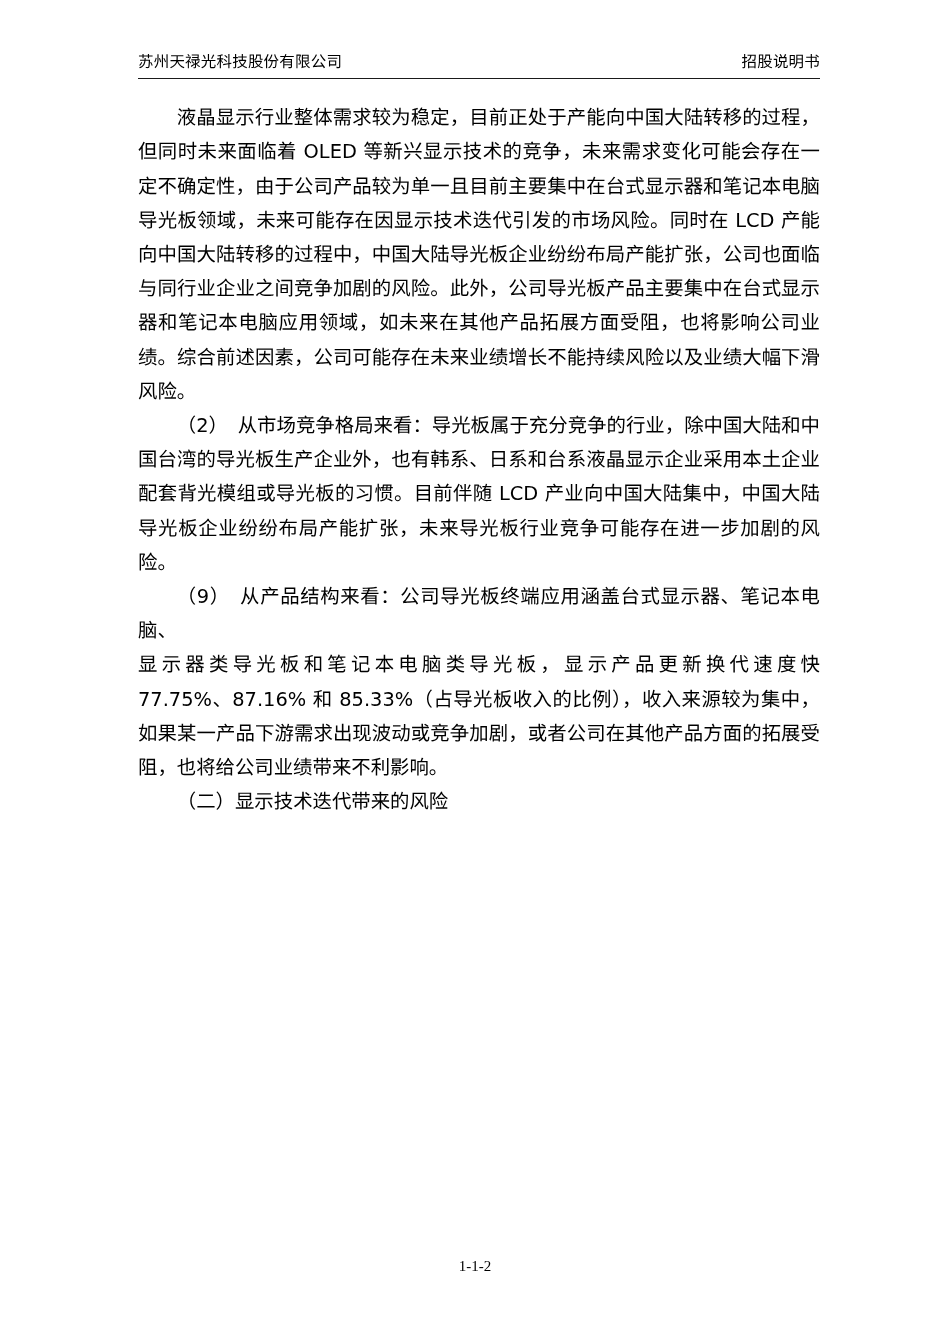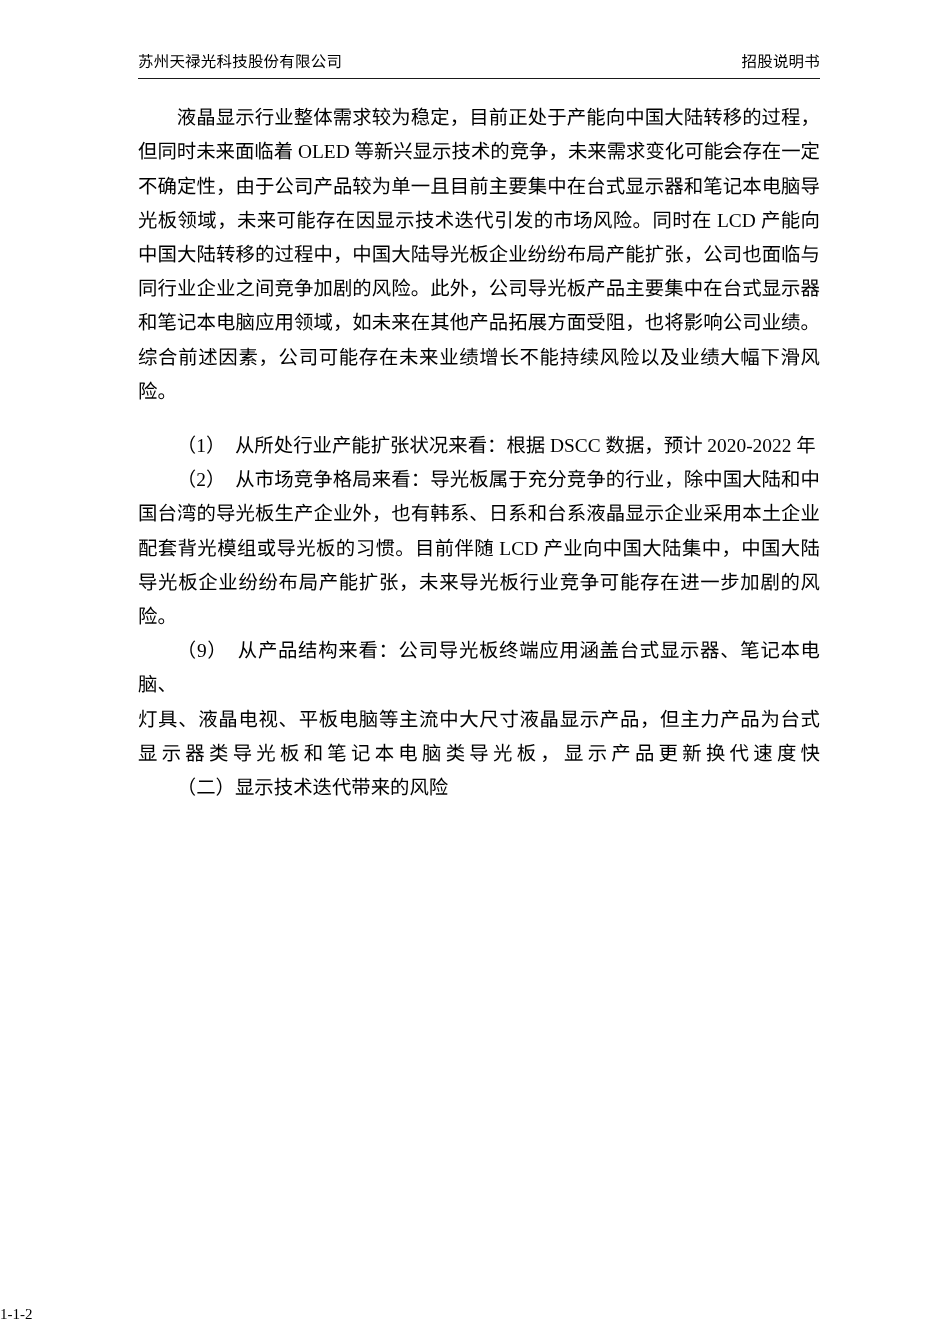--- a/index.html
+++ b/index.html
@@ -58,66 +58,65 @@
     text-align: justify;
     text-justify: inter-ideograph;
     font-family: "DejaVu Sans", "Liberation Sans", sans-serif;
     letter-spacing: 0;
   }
   p.para {
     margin: 0;
     text-align: justify;
     text-justify: inter-ideograph;
   }
-  p.indent2 { text-indent: 2em; font-family: Liberation Serif, serif; }
+  p.indent2 { text-indent: 2em; }
   p.gap-before { margin-top: 20px; }
   
   .stretch {
     text-align: justify;
     text-align-last: justify;
   }
   .nowrapline { white-space: nowrap; }
 
   
   .footer {
     position: absolute;
     left: 0;
     right: 0;
     top: 1258px;
+    text-align: center;
     font-size: 15px;
     font-family: "Liberation Serif", "DejaVu Serif", serif;
     color: #000000;
-    margin-top: 48px;
   }
 </style>
 </head>
 <body>
 
 <div class="page">
 
   <div class="content">
 
     <div class="header">
       <span class="header-left">苏州天禄光科技股份有限公司</span>
       <span class="header-right">招股说明书</span>
     </div>
     <hr class="header-rule">
 
     <div class="body-text">
 
       <p class="para indent2">液晶显示行业整体需求较为稳定，目前正处于产能向中国大陆转移的过程，但同时未来面临着 OLED 等新兴显示技术的竞争，未来需求变化可能会存在一定不确定性，由于公司产品较为单一且目前主要集中在台式显示器和笔记本电脑导光板领域，未来可能存在因显示技术迭代引发的市场风险。同时在 LCD 产能向中国大陆转移的过程中，中国大陆导光板企业纷纷布局产能扩张，公司也面临与同行业企业之间竞争加剧的风险。此外，公司导光板产品主要集中在台式显示器和笔记本电脑应用领域，如未来在其他产品拓展方面受阻，也将影响公司业绩。综合前述因素，公司可能存在未来业绩增长不能持续风险以及业绩大幅下滑风险。</p>
 
-      <p class="para indent2 gap-before">（1）　从所处行业产能扩张状况来看：根据 DSCC 数据，预计 2020-2022 年</p>
 
       <p class="para indent2">（2）　从市场竞争格局来看：导光板属于充分竞争的行业，除中国大陆和中国台湾的导光板生产企业外，也有韩系、日系和台系液晶显示企业采用本土企业配套背光模组或导光板的习惯。目前伴随 LCD 产业向中国大陆集中，中国大陆导光板企业纷纷布局产能扩张，未来导光板行业竞争可能存在进一步加剧的风险。</p>
 
 
       <p class="para indent2">（9）　从产品结构来看：公司导光板终端应用涵盖台式显示器、笔记本电脑、</p>
-      <p class="para stretch nowrapline">灯具、液晶电视、平板电脑等主流中大尺寸液晶显示产品，但主力产品为台式</p>
       <p class="para stretch nowrapline">显示器类导光板和笔记本电脑类导光板，显示产品更新换代速度快</p>
+      <p class="para">77.75%、87.16% 和 85.33%（占导光板收入的比例），收入来源较为集中，如果某一产品下游需求出现波动或竞争加剧，或者公司在其他产品方面的拓展受阻，也将给公司业绩带来不利影响。</p>
 
       <p class="para indent2">（二）显示技术迭代带来的风险</p>
 
     </div>
   </div>
 
   <div class="footer">1-1-2</div>
 
 </div>
 

